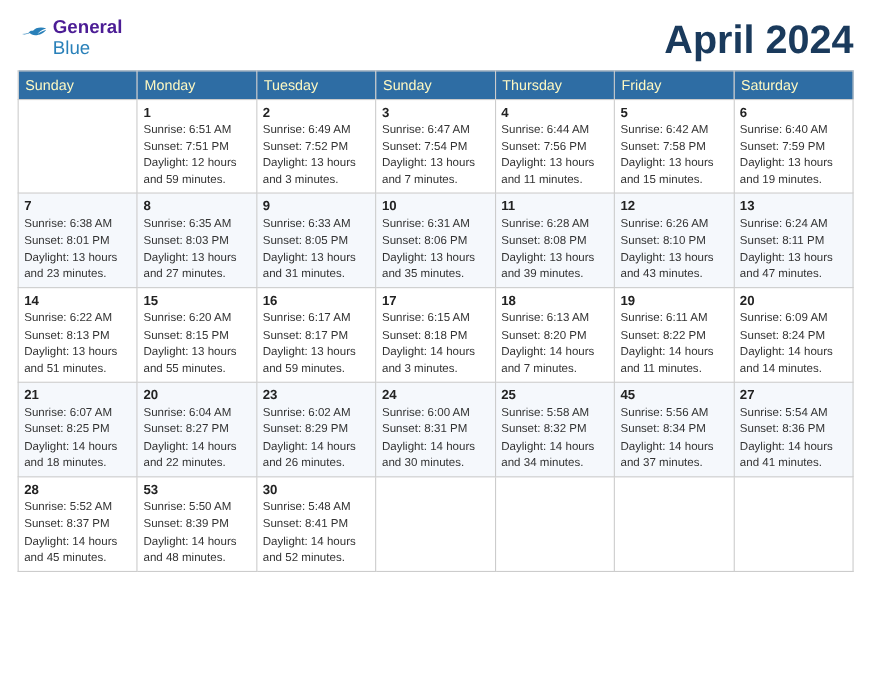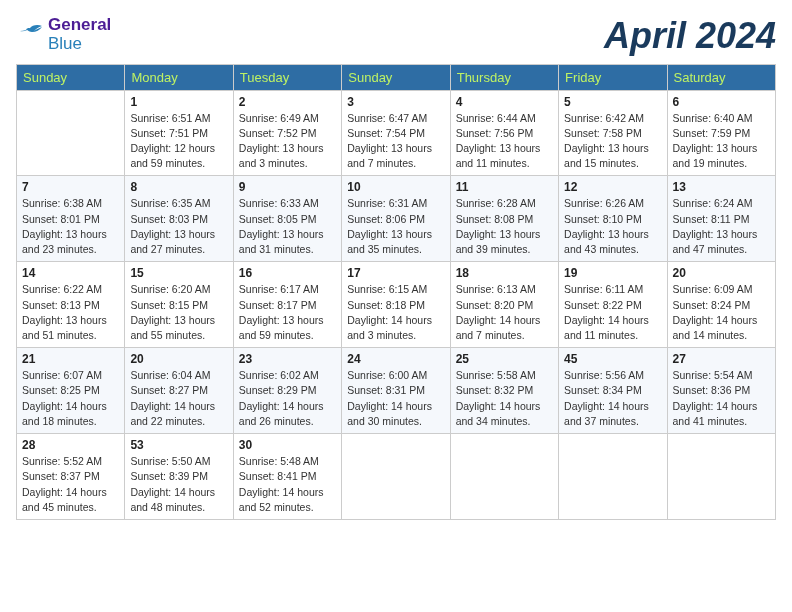--- a/index.html
+++ b/index.html
@@ -20,40 +20,39 @@
       display: flex;
       align-items: center;
       gap: 4px;
     }
     .logo-bird {
       width: 28px;
       height: 22px;
     }
     .title-block {
       text-align: center;
-      font-style: italic;
     }
     .month-title {
       font-size: 36px;
       font-weight: bold;
       color: #1a3a5c;
       line-height: 1.1;
     }
     .location {
       font-size: 14px;
       color: #333;
     }
     .calendar {
       width: 100%;
       border-collapse: collapse;
       font-size: 10.5px;
     }
     .calendar th {
       background-color: #2e6da4;
-      color: #bef264;
+      color: #fef9c3;
       text-align: left;
       padding: 5px 6px;
       font-size: 13px;
       font-weight: normal;
       border: 1px solid #ccc;
     }
     .calendar td {
       vertical-align: top;
       border: 1px solid #ccc;
       padding: 4px 5px;

